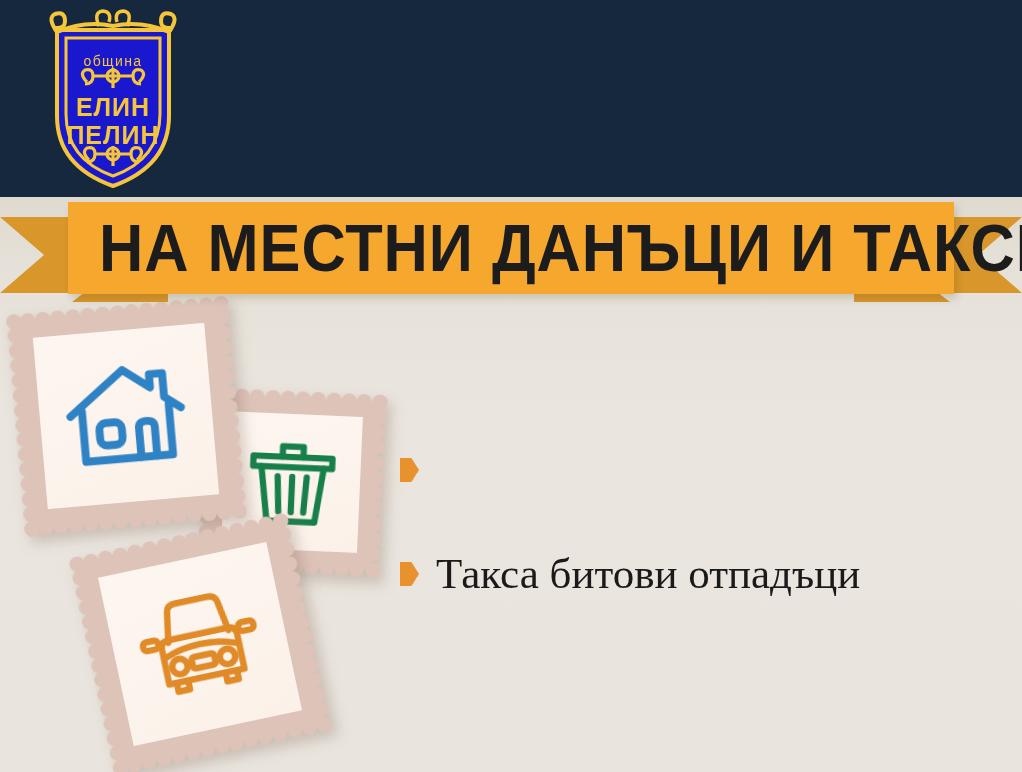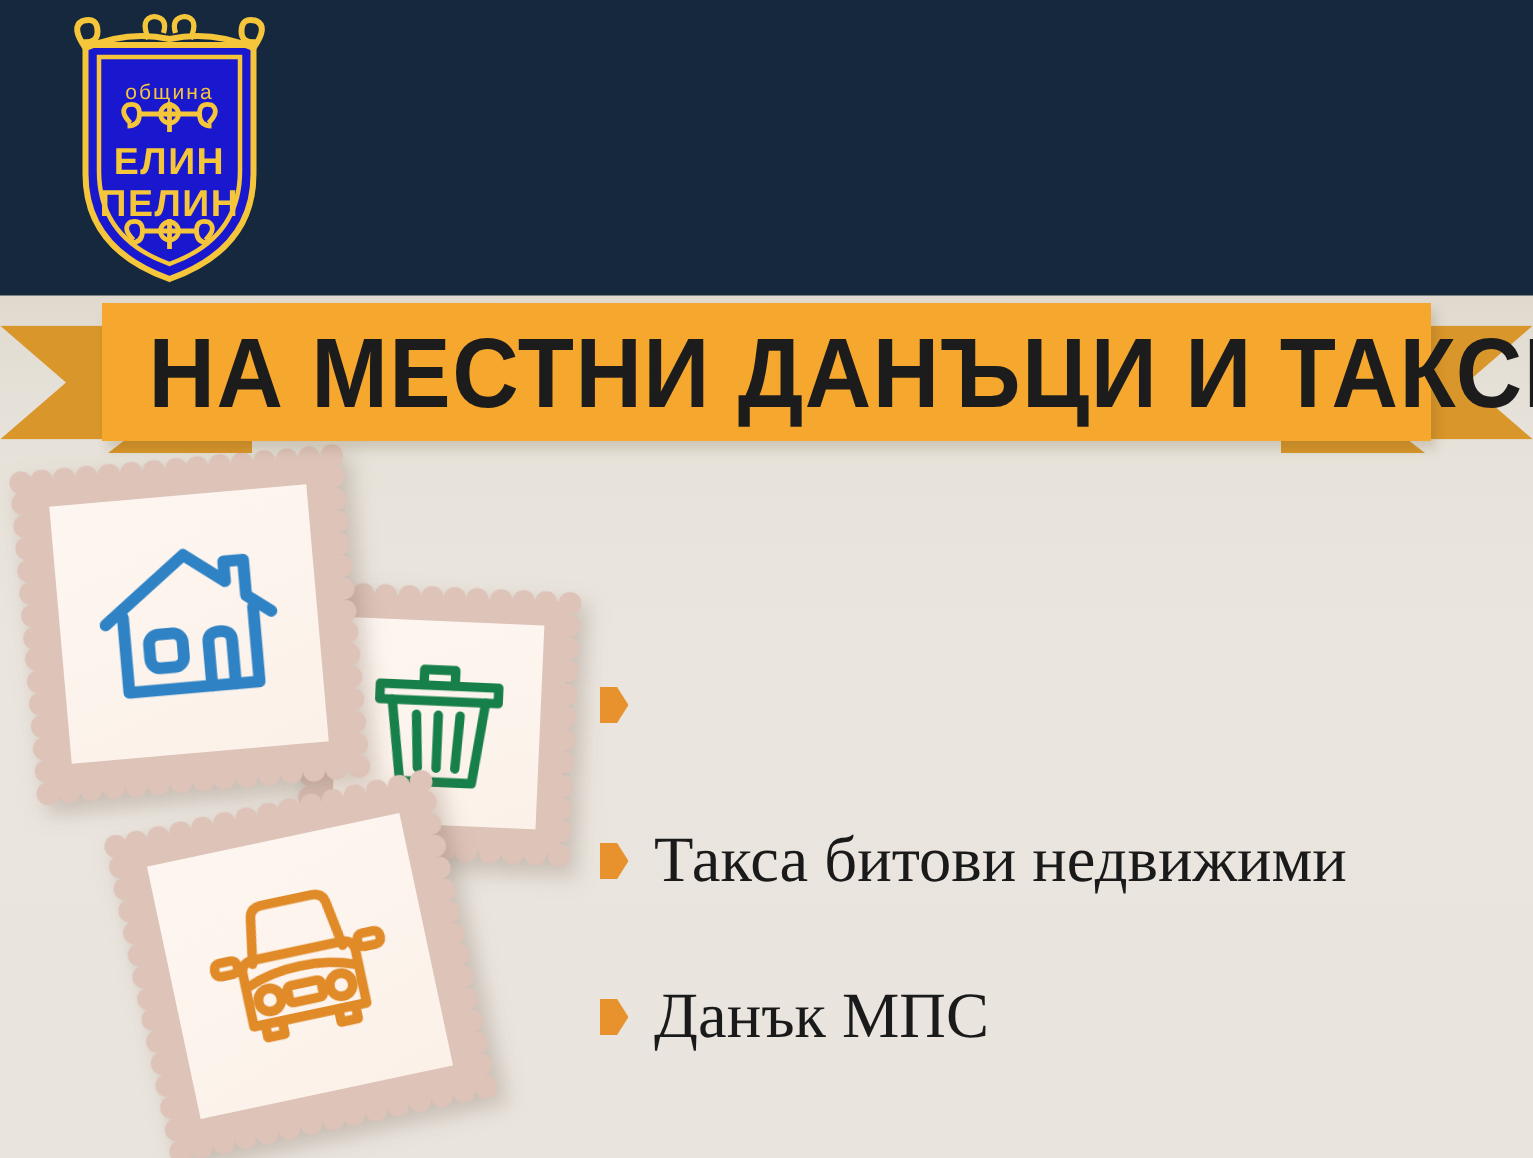--- a/index.html
+++ b/index.html
@@ -479,23 +479,19 @@
   </div>
 
   <div class="bullets">
 
     <div class="bullet-row">
       <span class="bullet-mark"></span>
     </div>
 
     <div class="bullet-row">
       <span class="bullet-mark"></span>
-      <span class="bullet-text">Такса битови недвижими</span>
+      <span class="bullet-text">Такса битови отпадъци</span>
     </div>
 
-    <div class="bullet-row">
-      <span class="bullet-mark"></span>
-      <span class="bullet-text">Данък МПС</span>
-    </div>
 
   </div>
 
 </div>
 
 </body></html>

